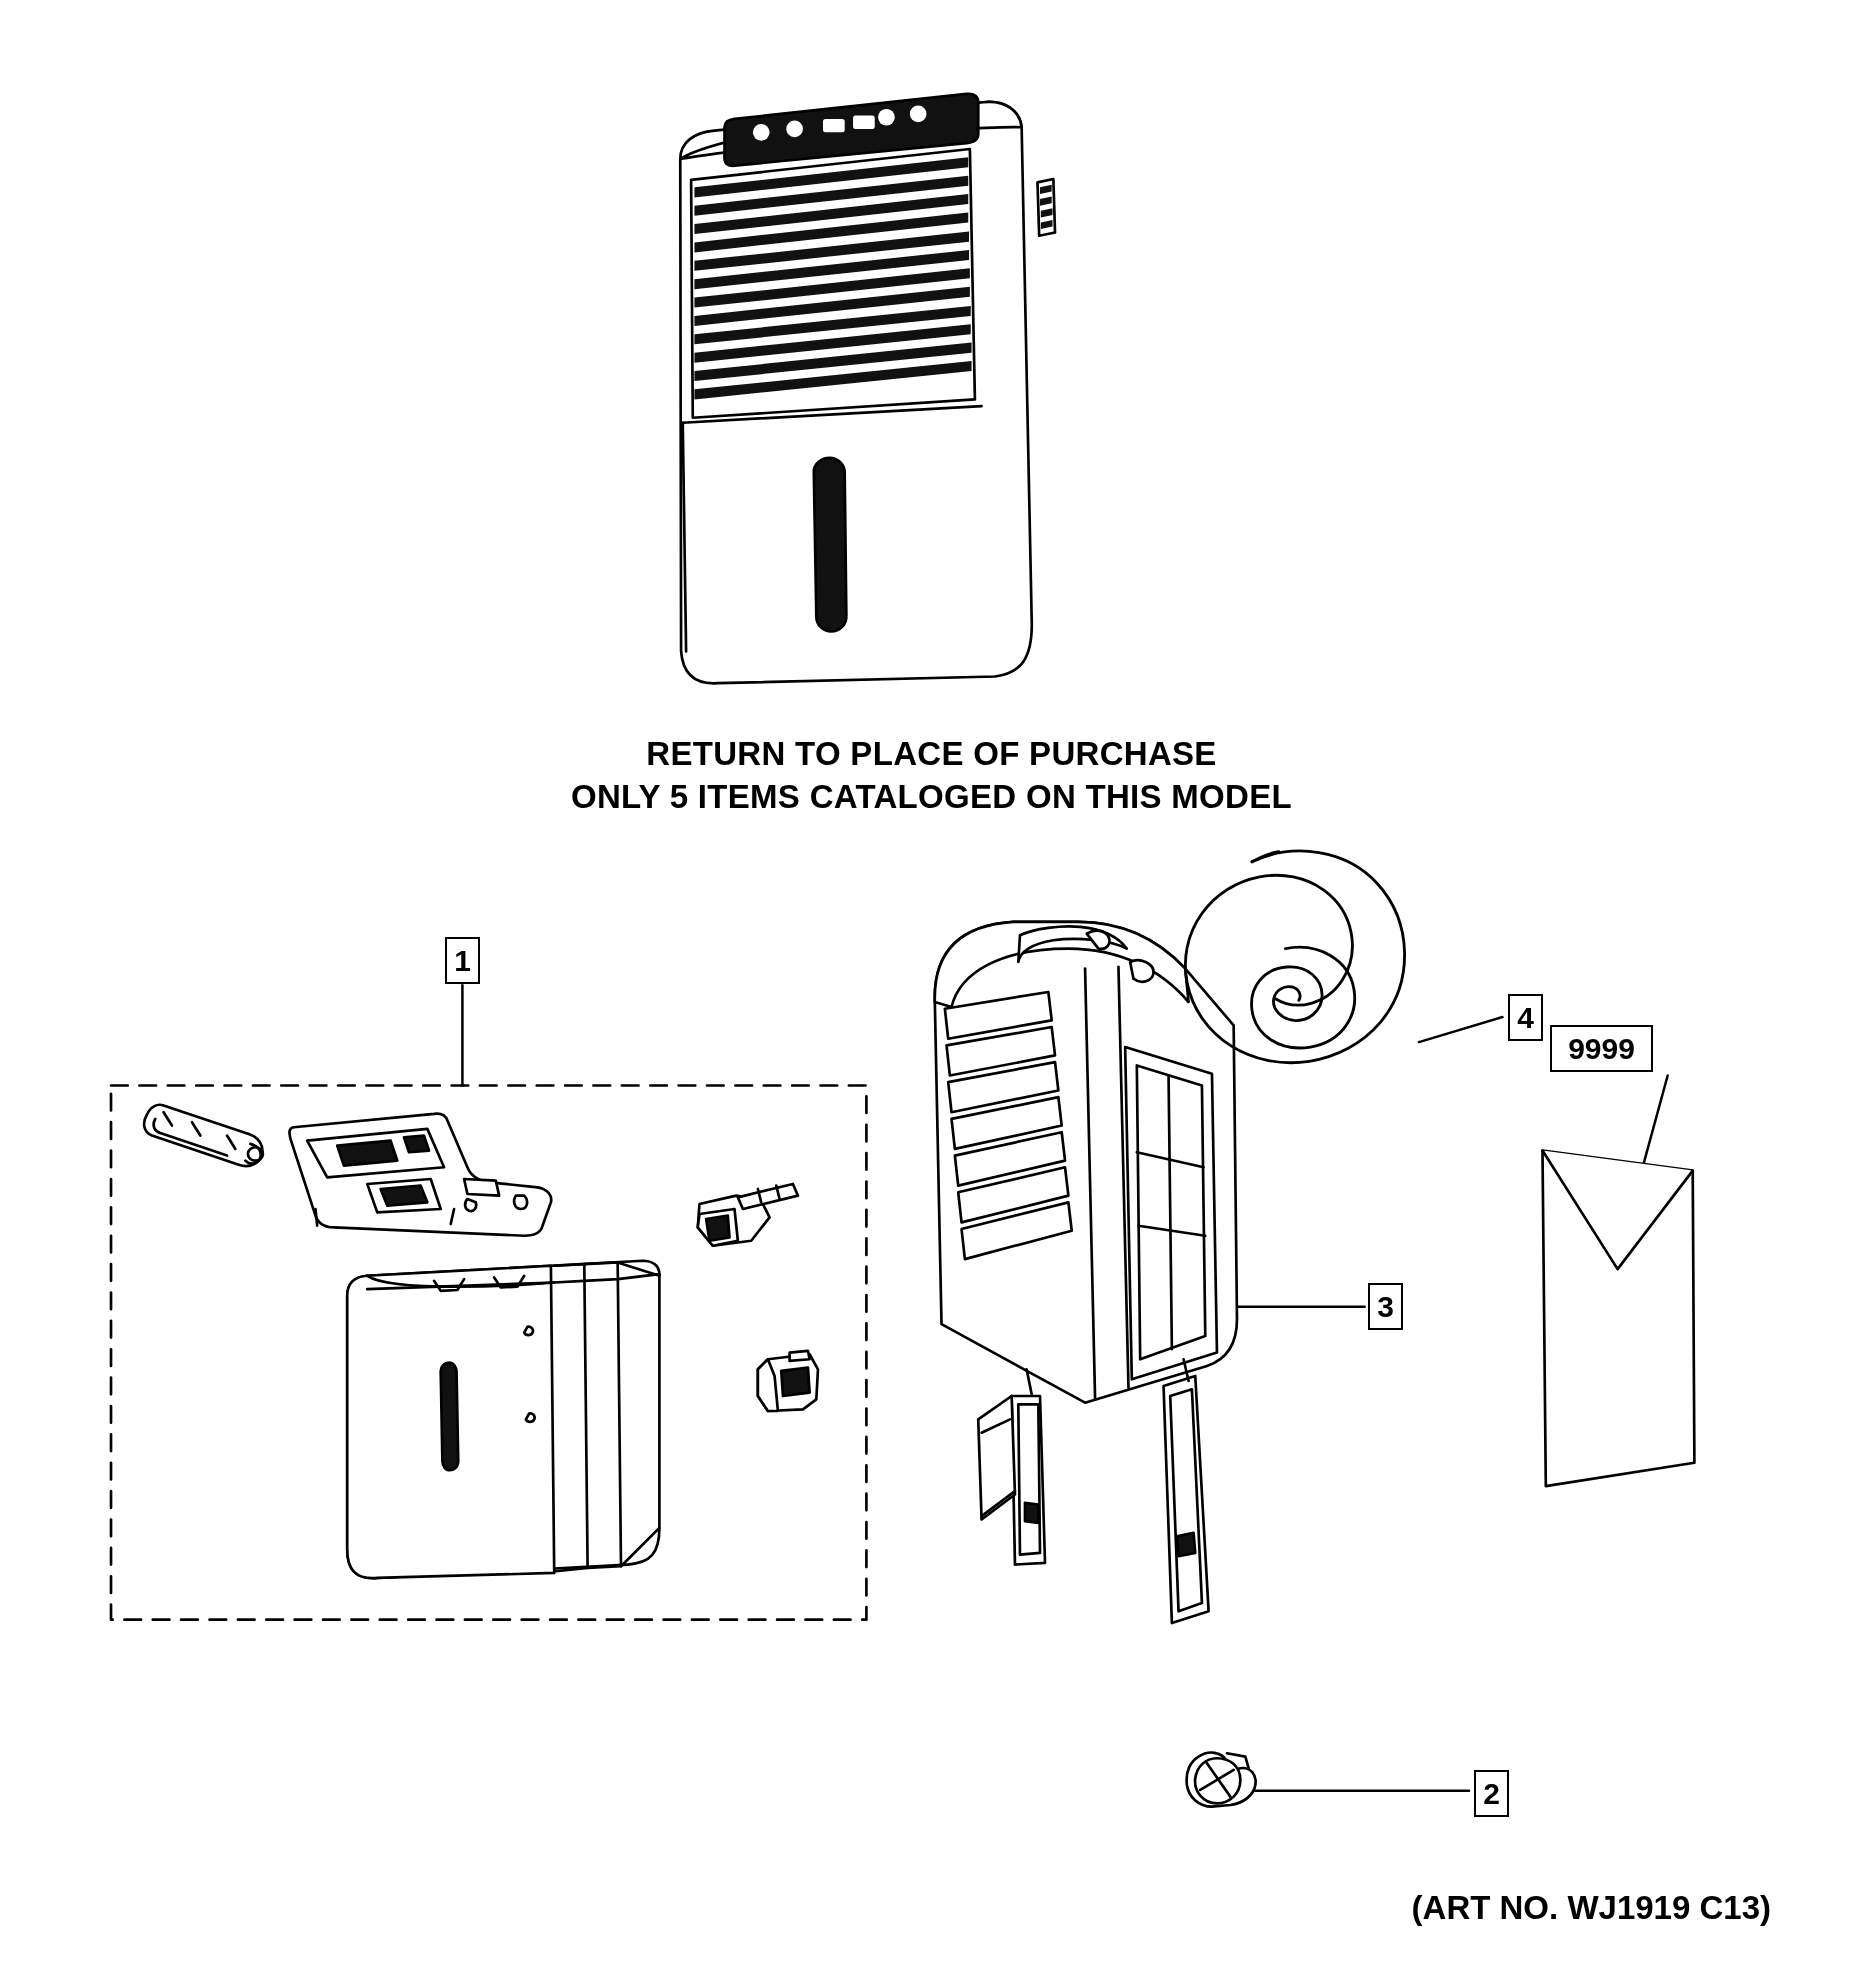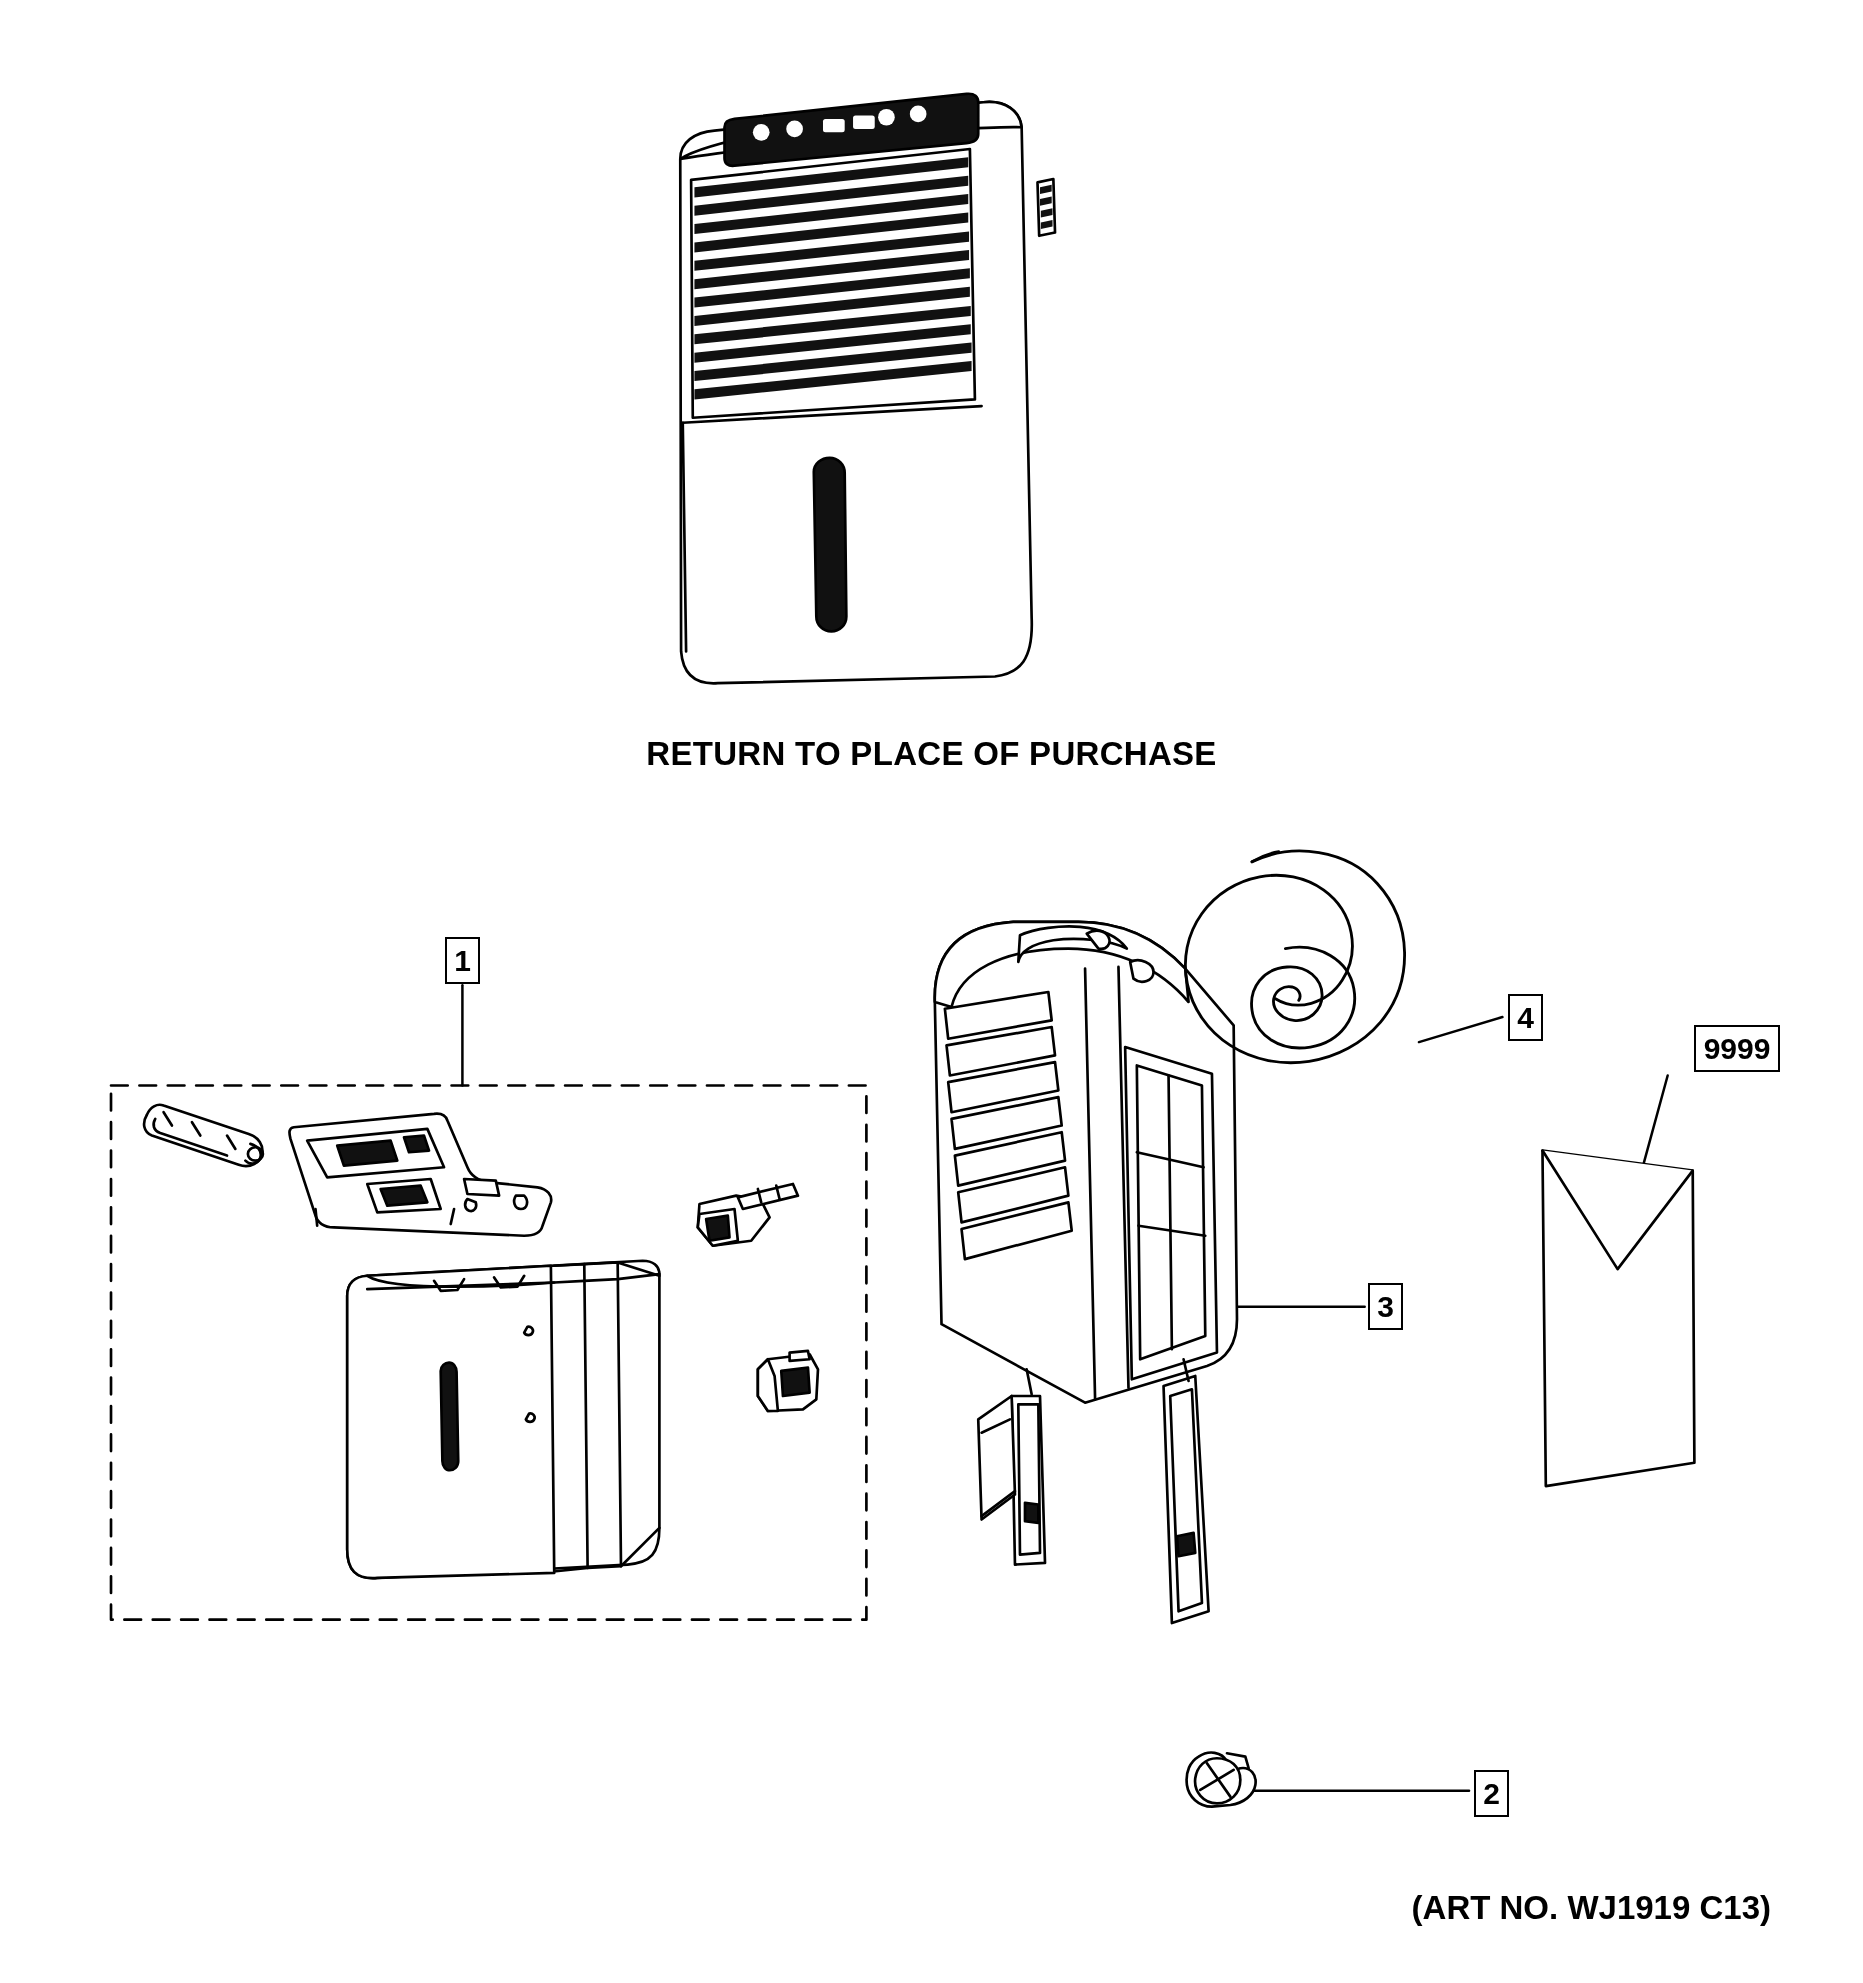--- a/index.html
+++ b/index.html
@@ -58,21 +58,21 @@
     font-weight: bold;
     text-align: center;
     line-height: 43px;
     height: 47px;
     box-sizing: border-box;
   }
   .callout.c1 { left: 445px; top: 937px; width: 35px; }
   .callout.c2 { left: 1474px; top: 1770px; width: 35px; }
   .callout.c3 { left: 1368px; top: 1283px; width: 35px; }
   .callout.c4 { left: 1508px; top: 994px; width: 35px; }
-  .callout.c9999 { left: 1694px; top: 1025px; width: 86px; }
+  .callout.c9999 { left: 1550px; top: 1025px; width: 103px; }
 </style>
 </head>
 <body>
 
 <div class="stage">
 
   <svg class="diagram" viewBox="0 0 2232 2376">
     <g fill="none" stroke="#000" stroke-width="3.2" stroke-linejoin="round" stroke-linecap="round">
 
       <g>
@@ -280,20 +280,21 @@
         <path d="M1446 2112 L1474 2152"></path>
         <path d="M1438 2144 L1478 2120"></path>
         <path d="M1470 2100 L1492 2104 L1496 2118"></path>
       </g>
 
     </g>
   </svg>
 
   <div class="notice">
     <div>RETURN TO PLACE OF PURCHASE</div>
+    <div>ONLY 5 ITEMS CATALOGED ON THIS MODEL</div>
   </div>
 
   <div class="callout c1">1</div>
   <div class="callout c2">2</div>
   <div class="callout c3">3</div>
   <div class="callout c4">4</div>
   <div class="callout c9999">9999</div>
 
   <div class="artno">(ART NO. WJ1919 C13)</div>
 

